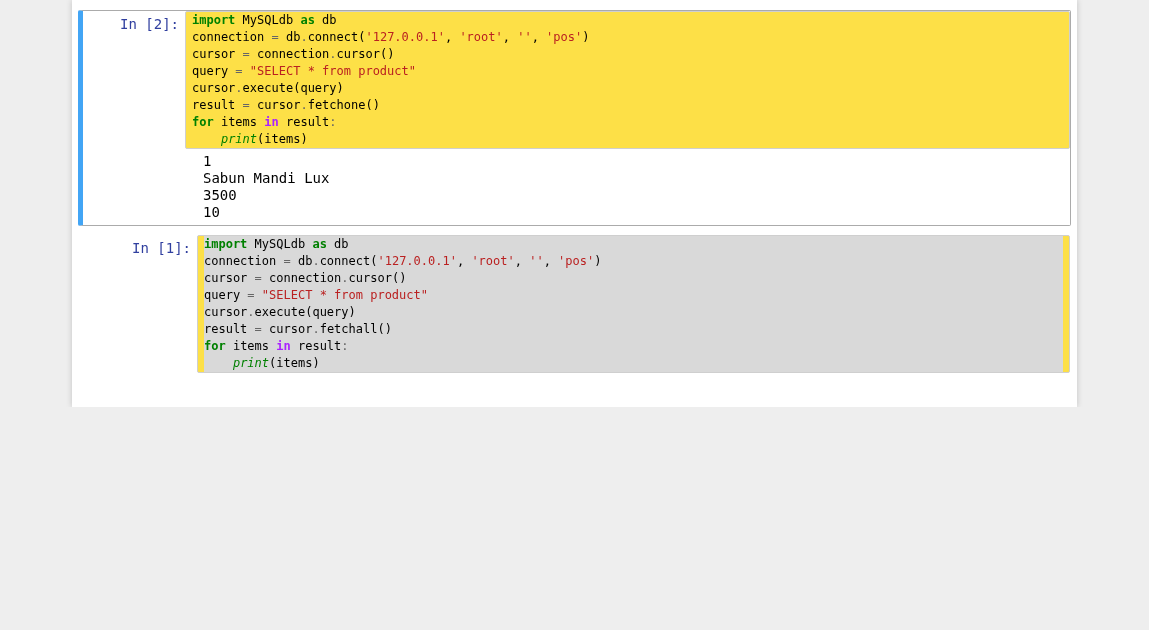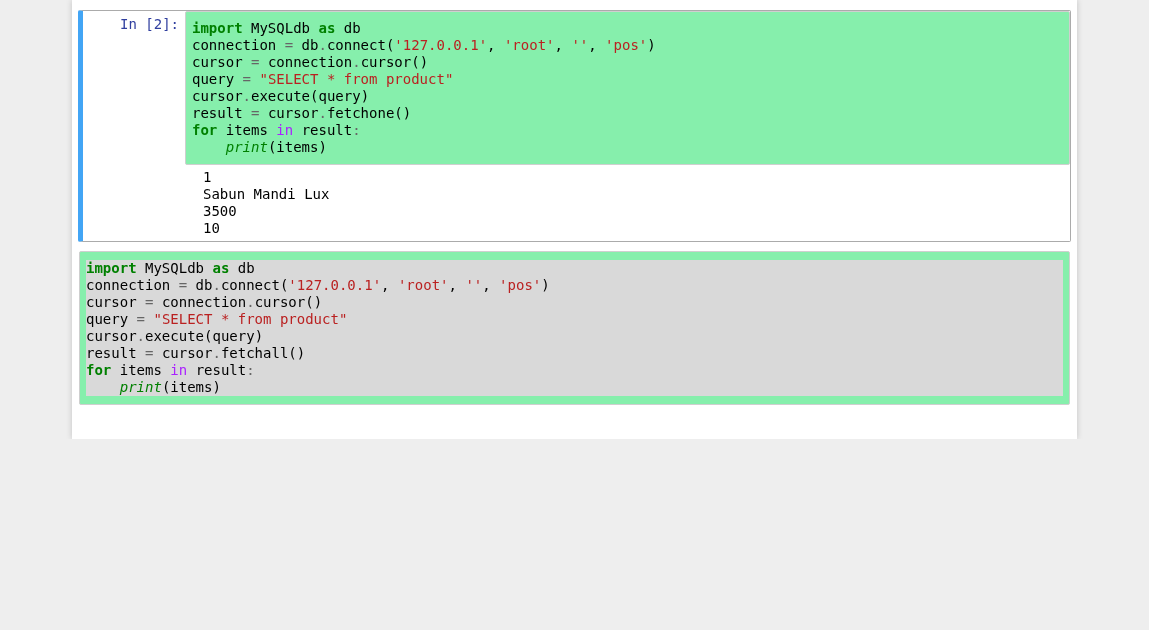--- a/index.html
+++ b/index.html
@@ -47,43 +47,43 @@
       width: 96px;
       min-width: 96px;
     }
     .output-row .prompt {
       color: #D84315;
     }
     .input-area {
       flex: 1;
       border: 1px solid #cfcfcf;
       border-radius: 2px;
-      background: #86efac;
-      padding: 8px 6px;
+      background: #fde047;
+      padding: 0 6px;
       font-family: "DejaVu Sans Mono", Menlo, Consolas, monospace;
-      font-size: 14px;
+      font-size: 12px;
       line-height: 17px;
       white-space: pre;
       overflow-x: auto;
     }
     .output-area {
       flex: 1;
       padding: 4px 6px;
       font-family: "DejaVu Sans Mono", Menlo, Consolas, monospace;
       font-size: 14px;
       line-height: 17px;
       white-space: pre;
     }
     .keyword { color: #008000; font-weight: bold; }
     .name    { color: #000; }
     .op      { color: #666; }
     .string  { color: #BA2121; }
     .builtin { color: #008000; font-style: italic; }
     .paren   { color: #000; }
-    .kwop    { color: #AA22FF; font-weight: normal; margin-top: 16px; }
+    .kwop    { color: #AA22FF; font-weight: bold; margin-top: 16px; }
 
     .selection-highlight {
       background: #d9d9d9;
     }
     .empty-cell .input-area {
       min-height: 17px;
     }
   </style>
 </head>
 <body>
@@ -100,20 +100,21 @@
           <div class="output-area">1
 Sabun Mandi Lux
 3500
 10</div>
         </div>
       </div>
     </div>
     <div class="cell">
       <div class="cell-wrap">
         <div class="input-row">
+          <div class="prompt">In [1]:</div>
           <div class="input-area"><div class="selection-highlight"><span class="keyword">import</span><span> </span><span class="name">MySQLdb</span><span> </span><span class="keyword">as</span><span> </span><span class="name">db</span></div><div class="selection-highlight"></div><div class="selection-highlight"><span class="name">connection</span><span> </span><span class="op">=</span><span> </span><span class="name">db</span><span class="op">.</span><span class="name">connect</span><span class="paren">(</span><span class="string">'127.0.0.1'</span><span>, </span><span class="string">'root'</span><span>, </span><span class="string">''</span><span>, </span><span class="string">'pos'</span><span class="paren">)</span></div><div class="selection-highlight"></div><div class="selection-highlight"><span class="name">cursor</span><span> </span><span class="op">=</span><span> </span><span class="name">connection</span><span class="op">.</span><span class="name">cursor</span><span class="paren">()</span></div><div class="selection-highlight"></div><div class="selection-highlight"><span class="name">query</span><span> </span><span class="op">=</span><span> </span><span class="string">"SELECT * from product"</span></div><div class="selection-highlight"></div><div class="selection-highlight"><span class="name">cursor</span><span class="op">.</span><span class="name">execute</span><span class="paren">(</span><span class="name">query</span><span class="paren">)</span></div><div class="selection-highlight"><span class="name">result</span><span> </span><span class="op">=</span><span> </span><span class="name">cursor</span><span class="op">.</span><span class="name">fetchall</span><span class="paren">()</span></div><div class="selection-highlight"><span class="keyword">for</span><span> </span><span class="name">items</span><span> </span><span class="kwop">in</span><span> </span><span class="name">result</span><span class="op">:</span></div><div class="selection-highlight"><span>    </span><span class="builtin">print</span><span class="paren">(</span><span class="name">items</span><span class="paren">)</span></div></div>
         </div>
         <div class="output-row">
           <div class="prompt"></div>
         </div>
       </div>
     </div>
   </div>
 
 </body></html>

